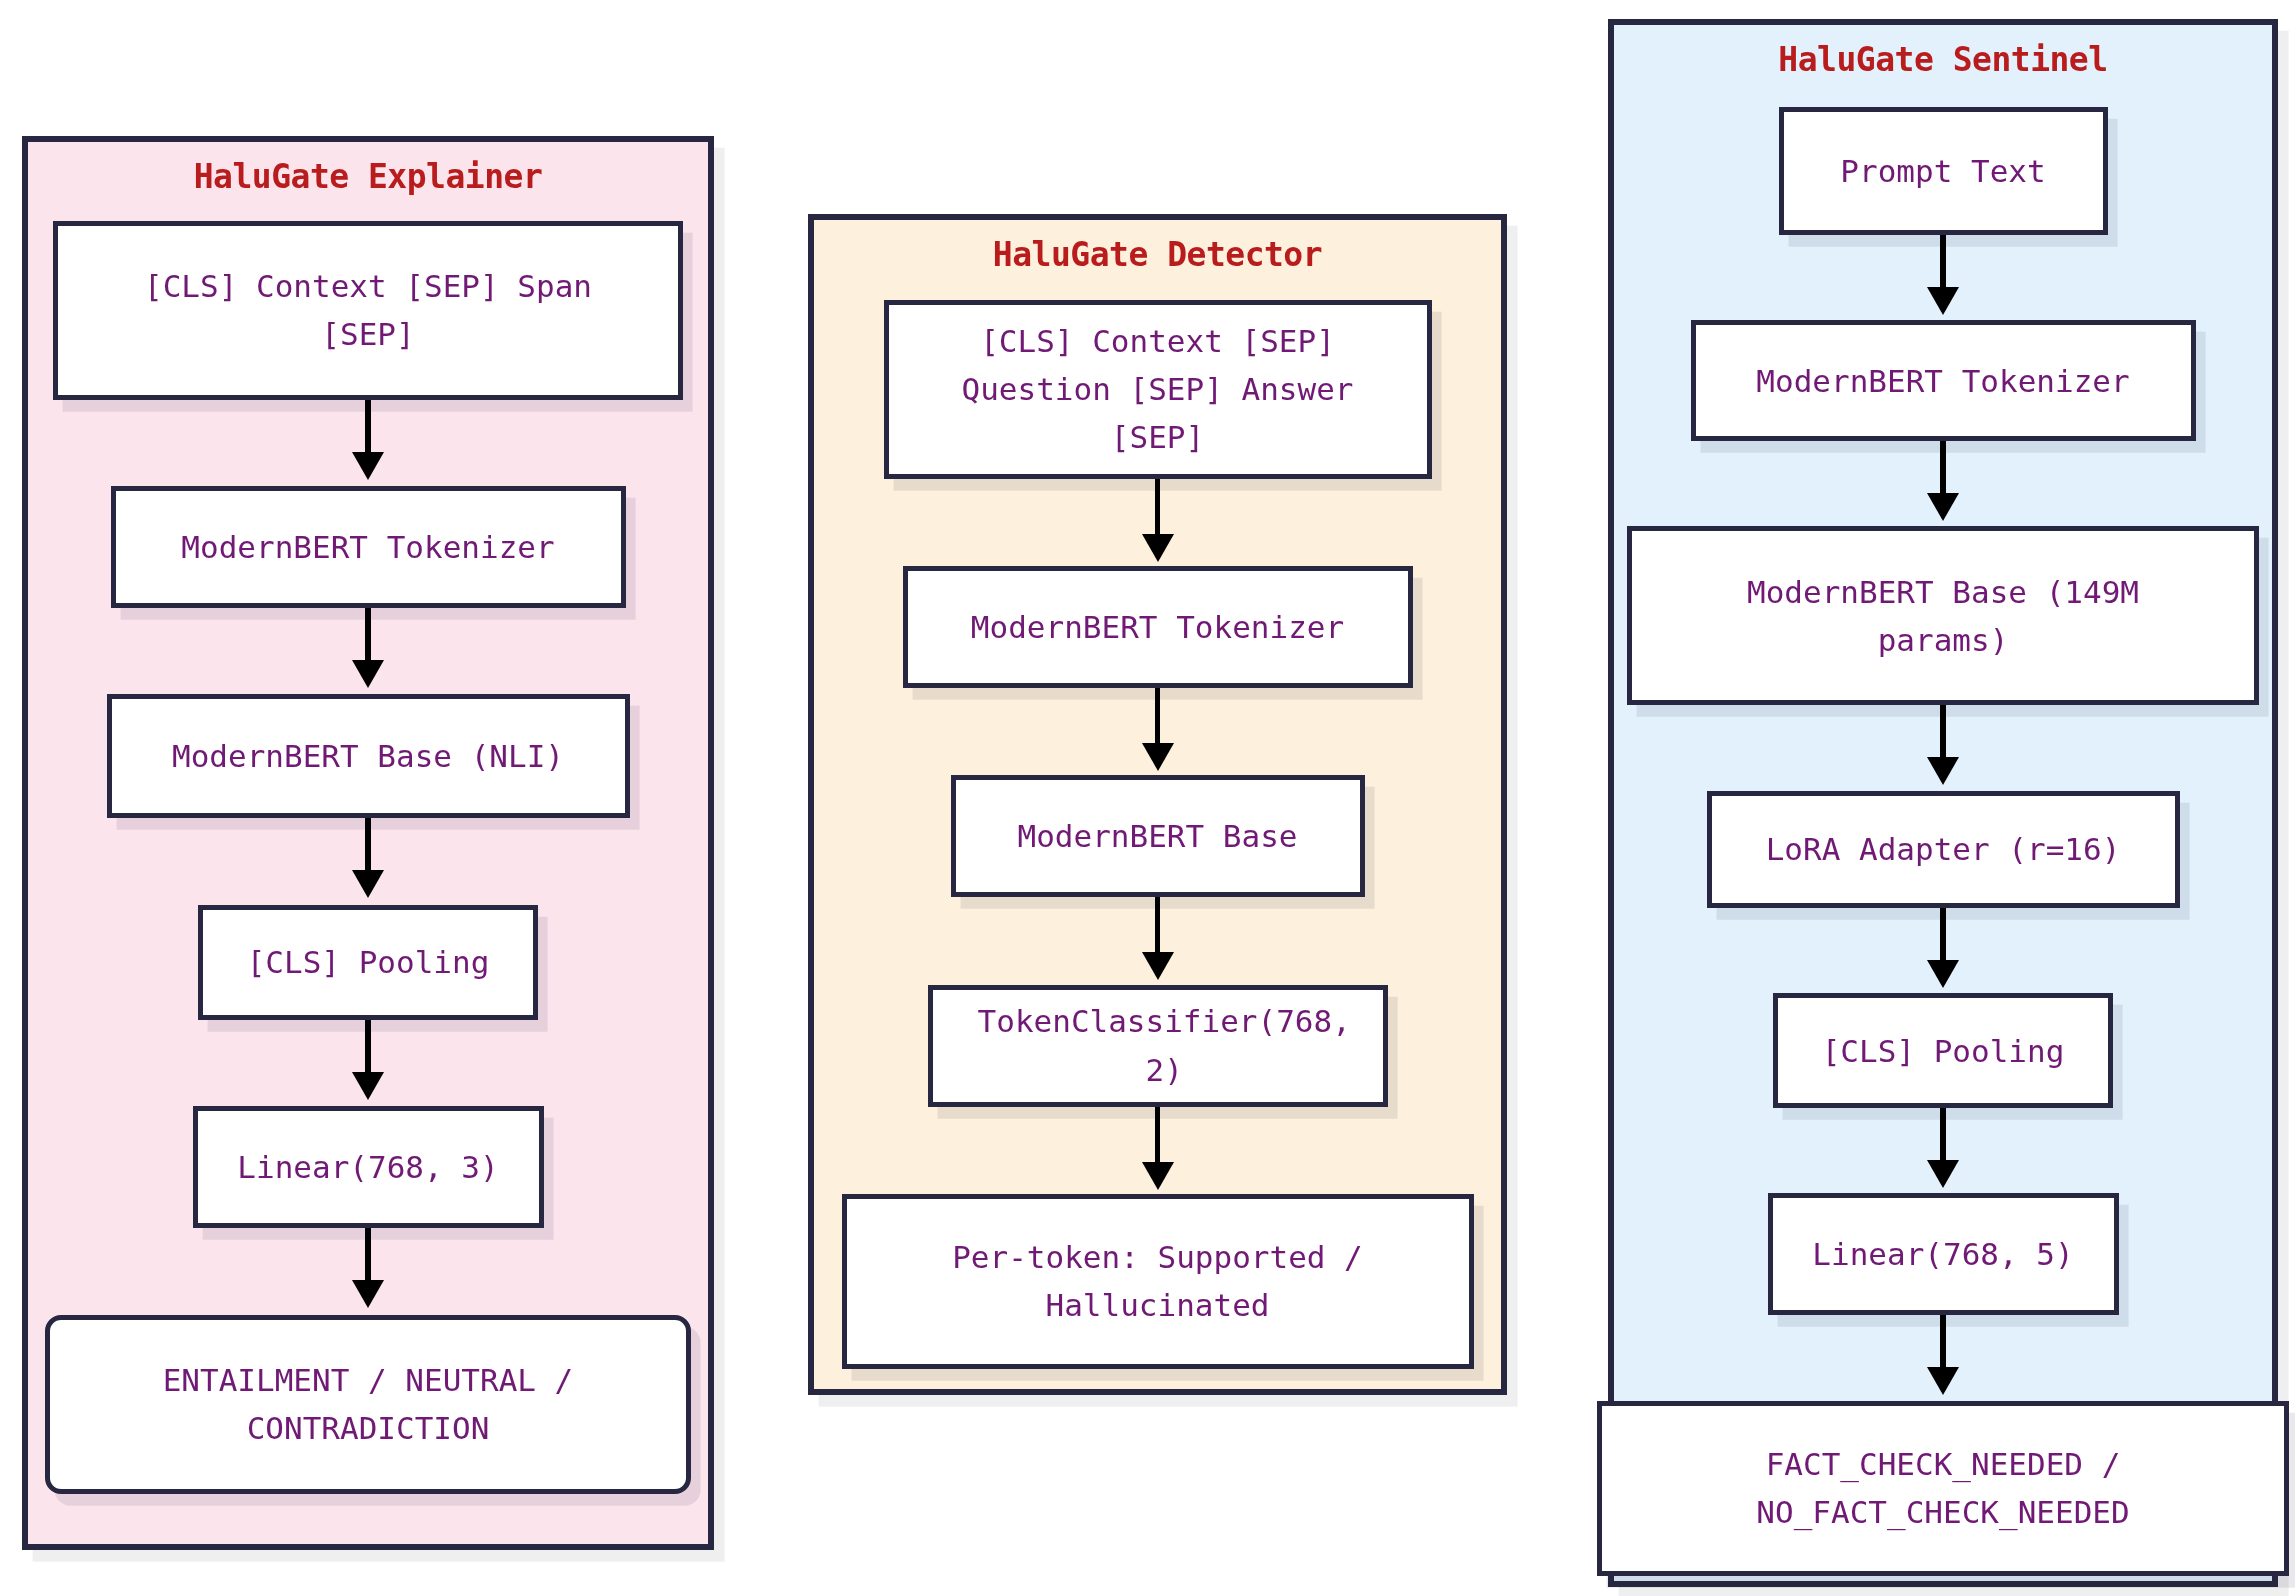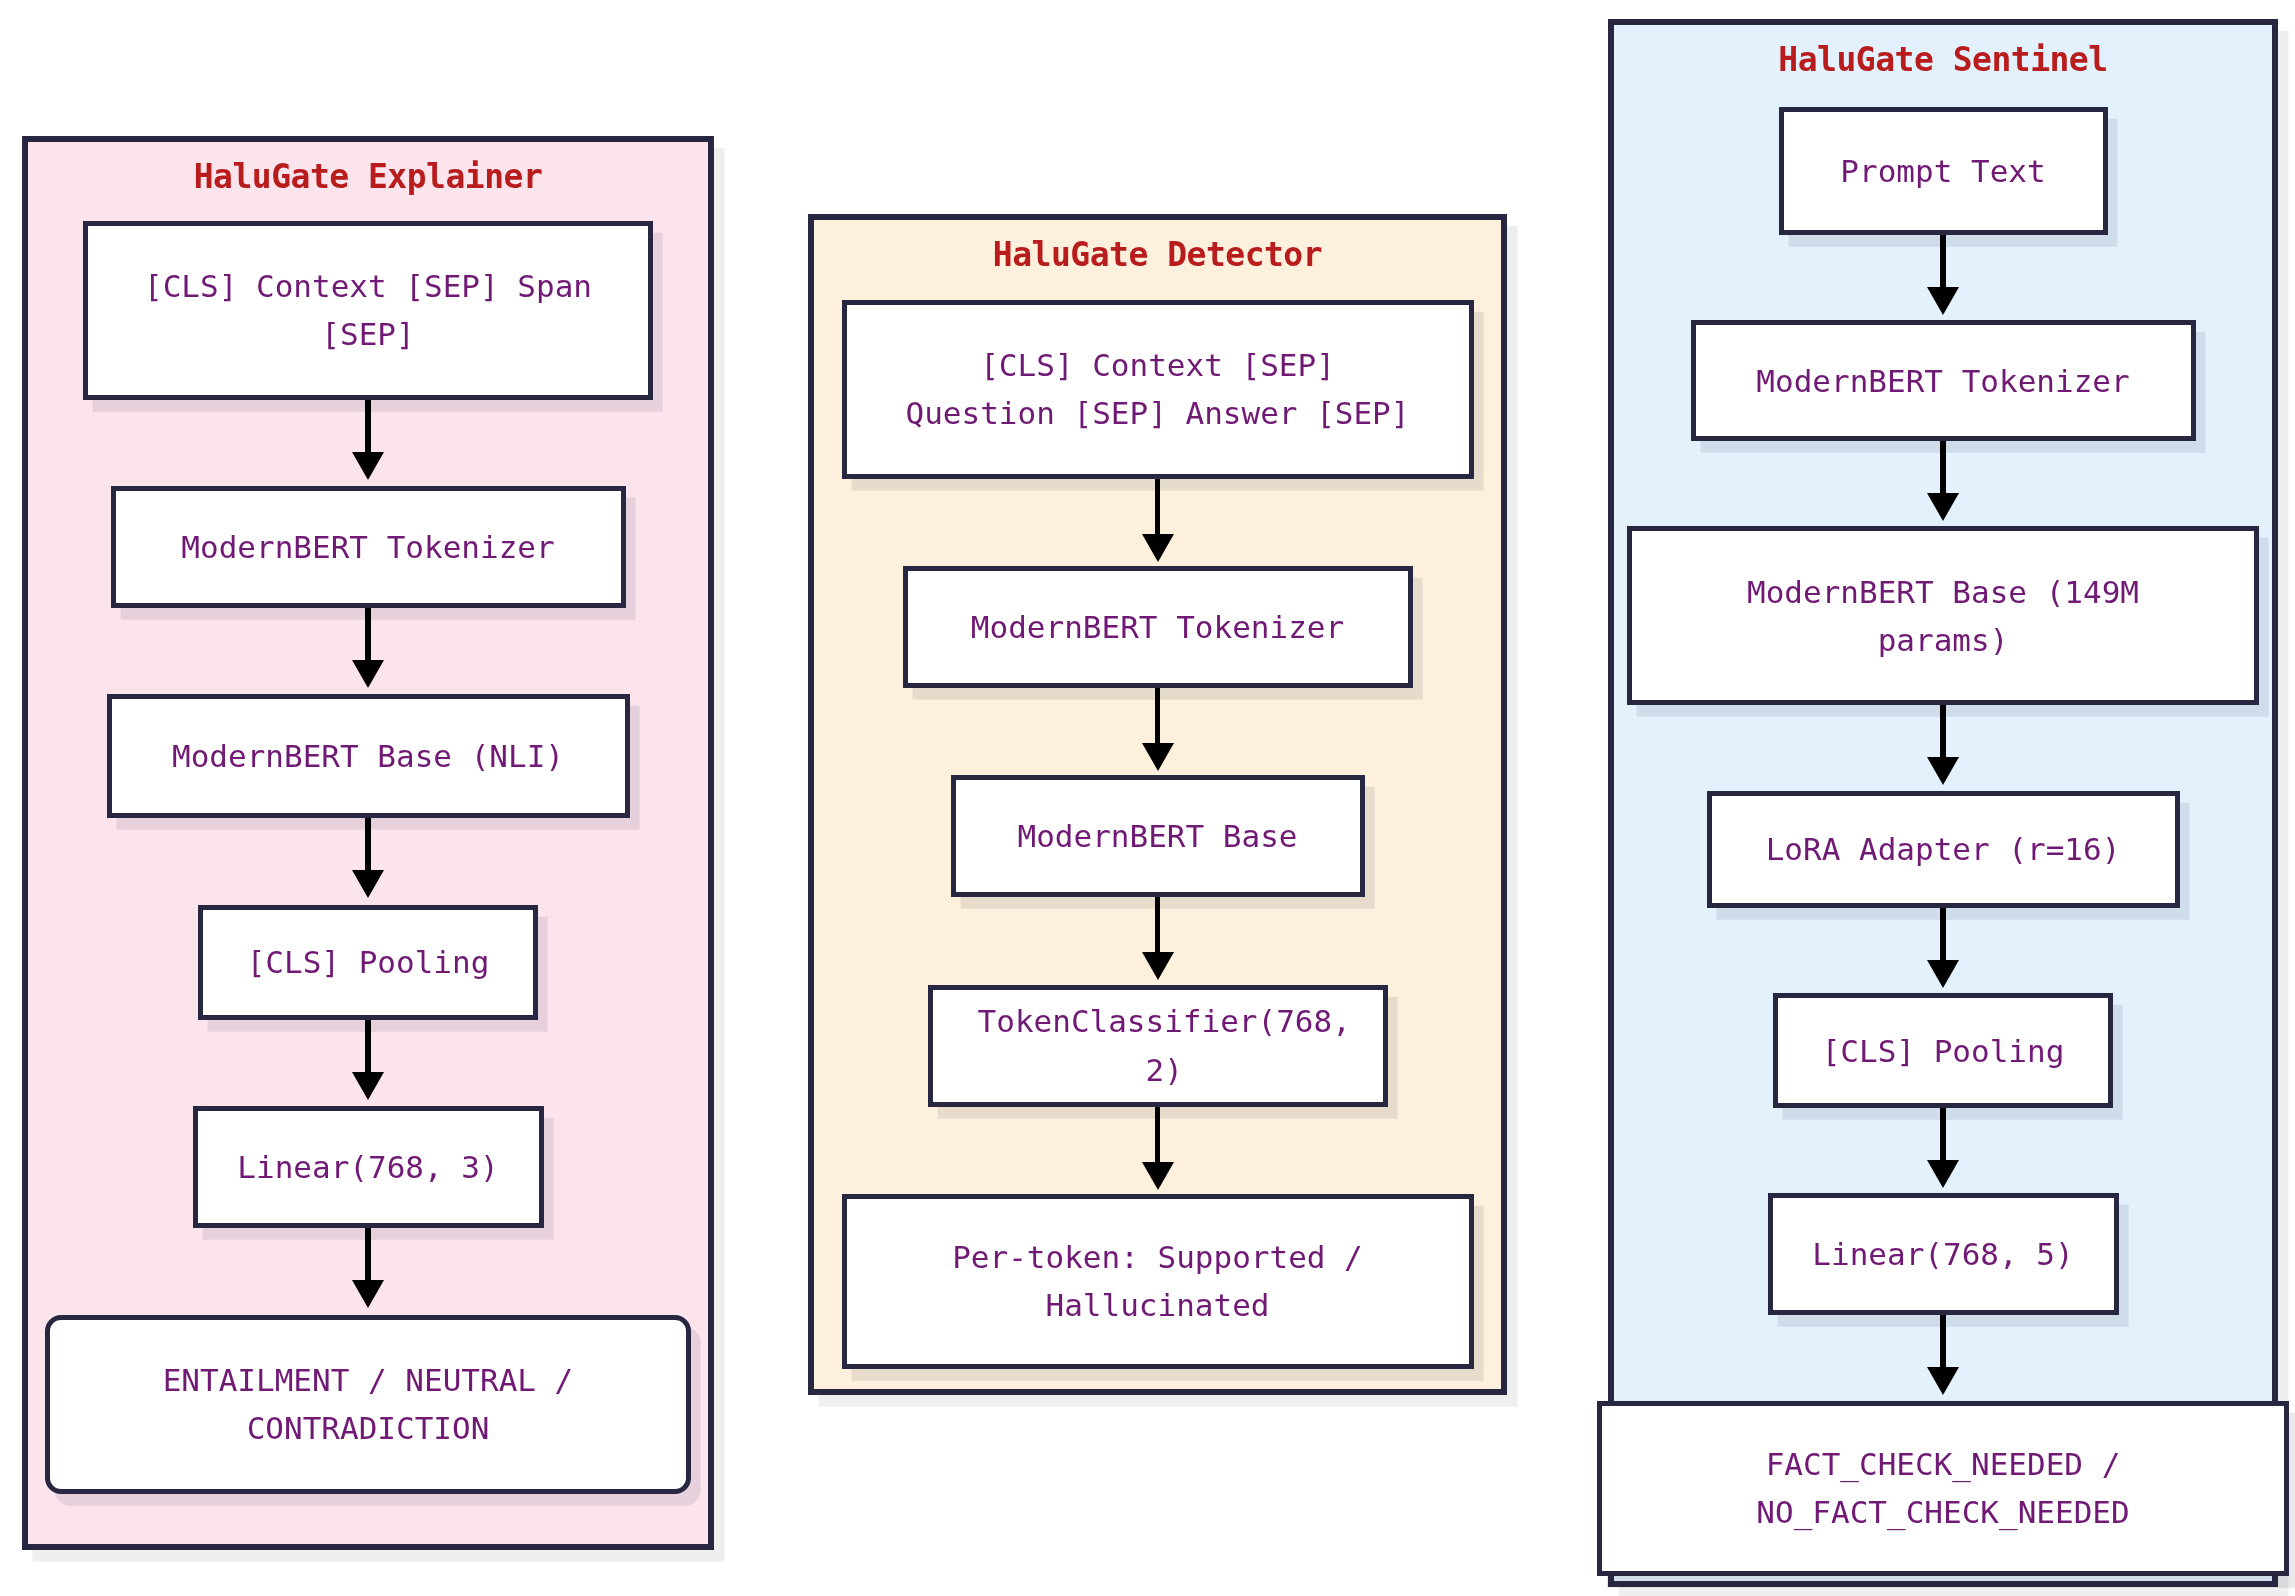--- a/index.html
+++ b/index.html
@@ -79,21 +79,21 @@
   }
 </style>
 </head>
 <body>
 
 <div class="canvas">
 
   <section class="panel explainer">
     <h2 class="panel-title">HaluGate Explainer</h2>
 
-    <div class="box first pad-md" style="width:570px; min-height:179px;">[CLS] Context [SEP] Span [SEP]</div>
+    <div class="box first pad-md" style="width:630px; min-height:179px;">[CLS] Context [SEP] Span [SEP]</div>
 
     <div class="arrow">
       <i class="stem"></i>
       <i class="head"></i>
     </div>
 
     <div class="box" style="width:515px; min-height:122px;">ModernBERT Tokenizer</div>
 
     <div class="arrow">
       <i class="stem"></i>
@@ -120,21 +120,21 @@
       <i class="stem"></i>
       <i class="head"></i>
     </div>
 
     <div class="box" style="width:646px; min-height:179px;border-radius:16px;">ENTAILMENT / NEUTRAL / CONTRADICTION</div>
   </section>
 
   <section class="panel detector">
     <h2 class="panel-title">HaluGate Detector</h2>
 
-    <div class="box first pad-lg" style="width:632px; min-height:179px;">[CLS] Context [SEP] Question [SEP] Answer [SEP]</div>
+    <div class="box first pad-lg" style="width:548px; min-height:179px;">[CLS] Context [SEP] Question [SEP] Answer [SEP]</div>
 
     <div class="arrow">
       <i class="stem"></i>
       <i class="head"></i>
     </div>
 
     <div class="box" style="width:510px; min-height:122px;">ModernBERT Tokenizer</div>
 
     <div class="arrow">
       <i class="stem"></i>

